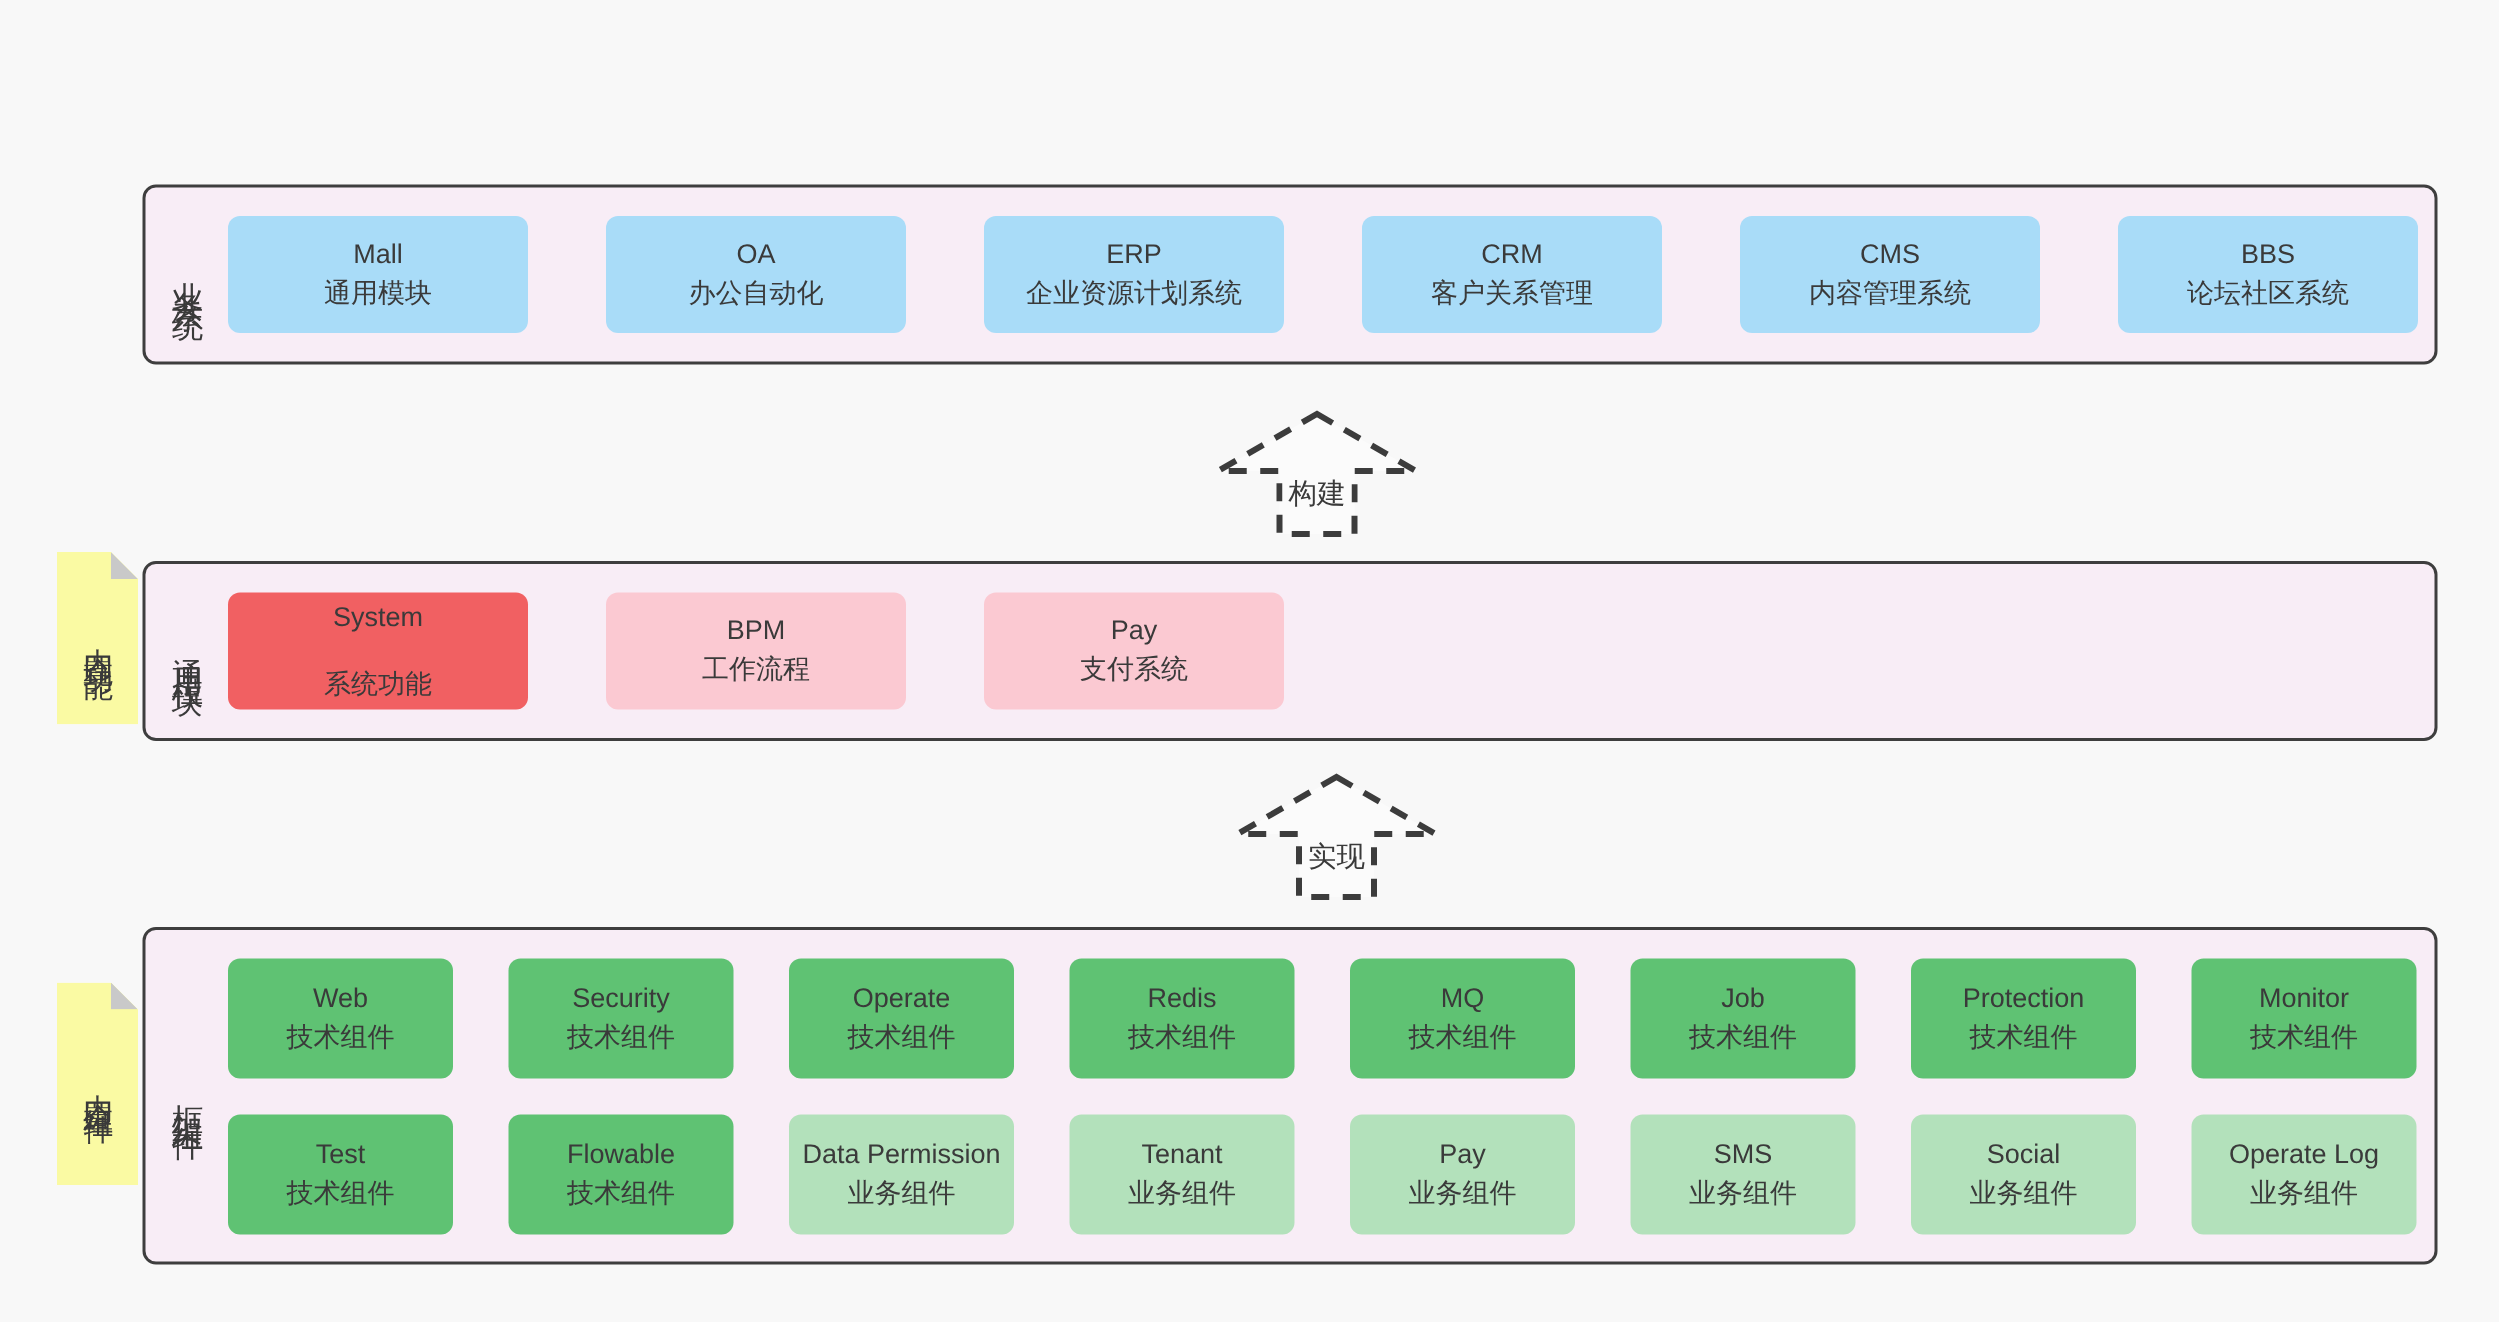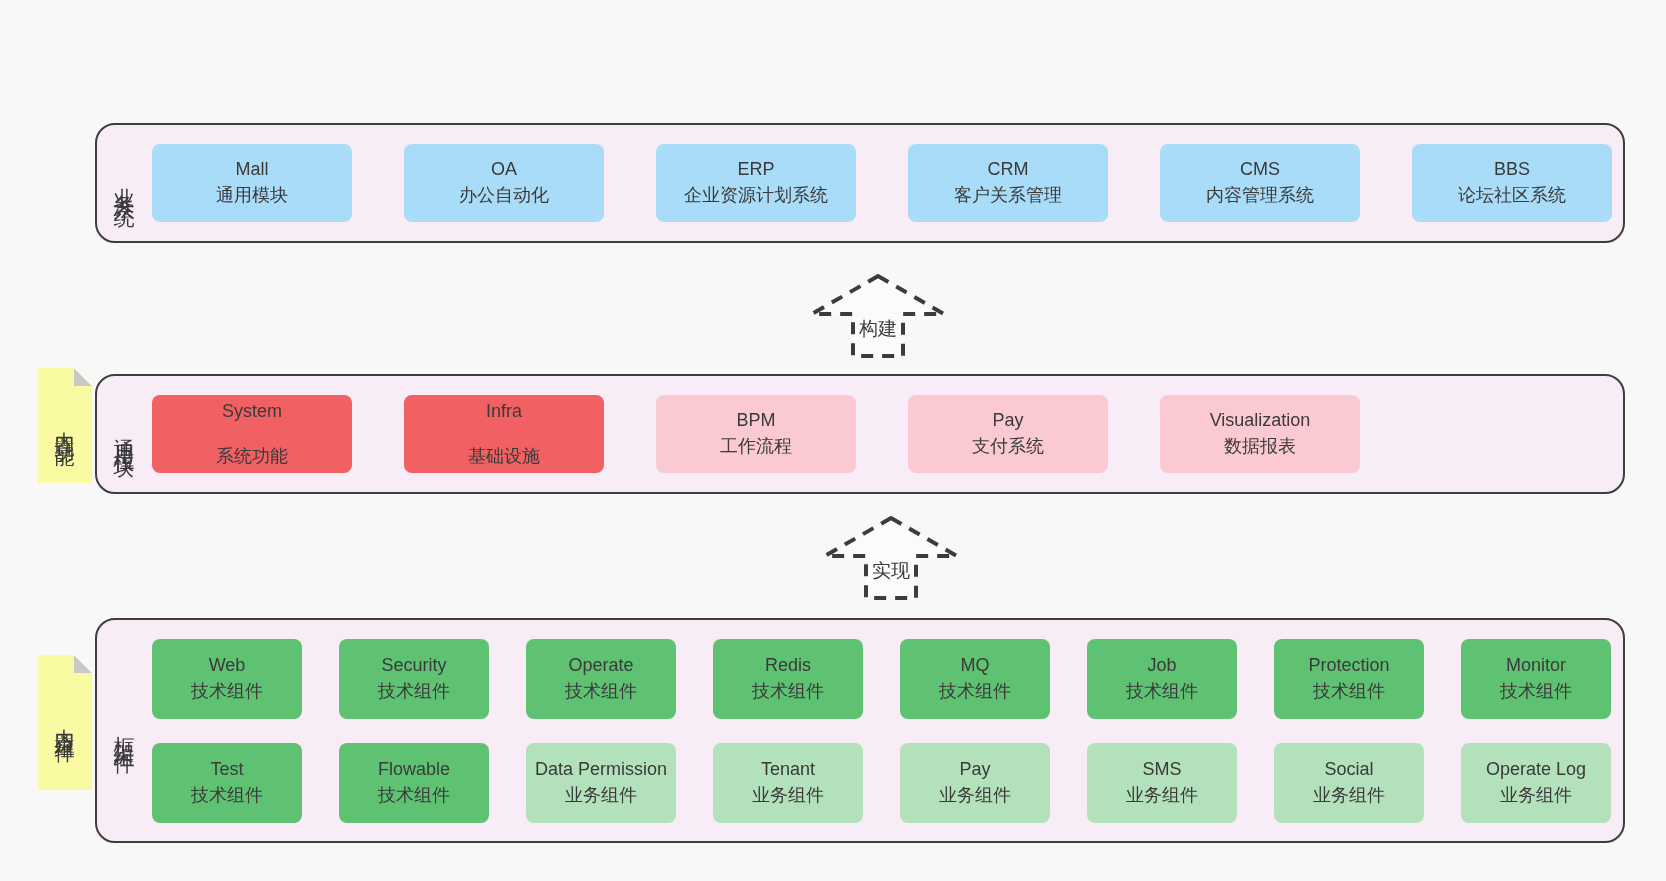--- a/index.html
+++ b/index.html
@@ -1,21 +1,21 @@
 <!DOCTYPE html>
 <html><head>
 <meta charset="utf-8">
 <style>
   html,body{margin:0;padding:0;background:#f8f8f8;}
   body{font-family:"Liberation Sans","DejaVu Sans",sans-serif;color:#3a3a3a;}
   .canvas{position:relative;width:1666px;height:881px;background:#f8f8f8;overflow:hidden;}
 
   
   .layer{position:absolute;left:95px;width:1530px;background:#f8edf6;border:2px solid #3e3e3e;
-         border-radius:20px;box-sizing:border-box;display:flex;}
+         border-radius:9px;box-sizing:border-box;display:flex;}
   #layer-business{top:123px;height:120px;}
   #layer-modules{top:374px;height:120px;}
   #layer-components{top:618px;height:225px;}
 
   .label-zone{width:55px;display:flex;align-items:center;justify-content:center;flex:none;}
   .vtext{writing-mode:vertical-rl;text-orientation:upright;font-size:21px;letter-spacing:6px;
          line-height:1;color:#3a3a3a;}
 
   .boxes{flex:1;display:flex;align-items:center;gap:52px;}
   .box{width:200px;height:78px;border-radius:8px;display:flex;flex-direction:column;
@@ -101,35 +101,27 @@
 
   <section class="layer" id="layer-modules">
     <div class="label-zone">
       <span class="vtext">通用模块</span>
     </div>
     <div class="boxes">
       <div class="box red">
         <span>System</span>
         <span>系统功能</span>
       </div>
-      <div class="box red">
-        <span>Infra</span>
-        <span>基础设施</span>
-      </div>
       <div class="box pink">
         <span>BPM</span>
         <span>工作流程</span>
       </div>
       <div class="box pink">
         <span>Pay</span>
         <span>支付系统</span>
-      </div>
-      <div class="box pink">
-        <span>Visualization</span>
-        <span>数据报表</span>
       </div>
     </div>
   </section>
 
   <div class="arrow" id="arrow-implement">
     <svg viewBox="0 0 140 84">
       <polygon points="70,2 136,40 95,40 95,82 45,82 45,40 4,40" fill="#fbfbfb" stroke="#3c3c3c" stroke-width="4" stroke-dasharray="12 9"></polygon>
     </svg>
     <span class="arrow-label">实现</span>
   </div>

